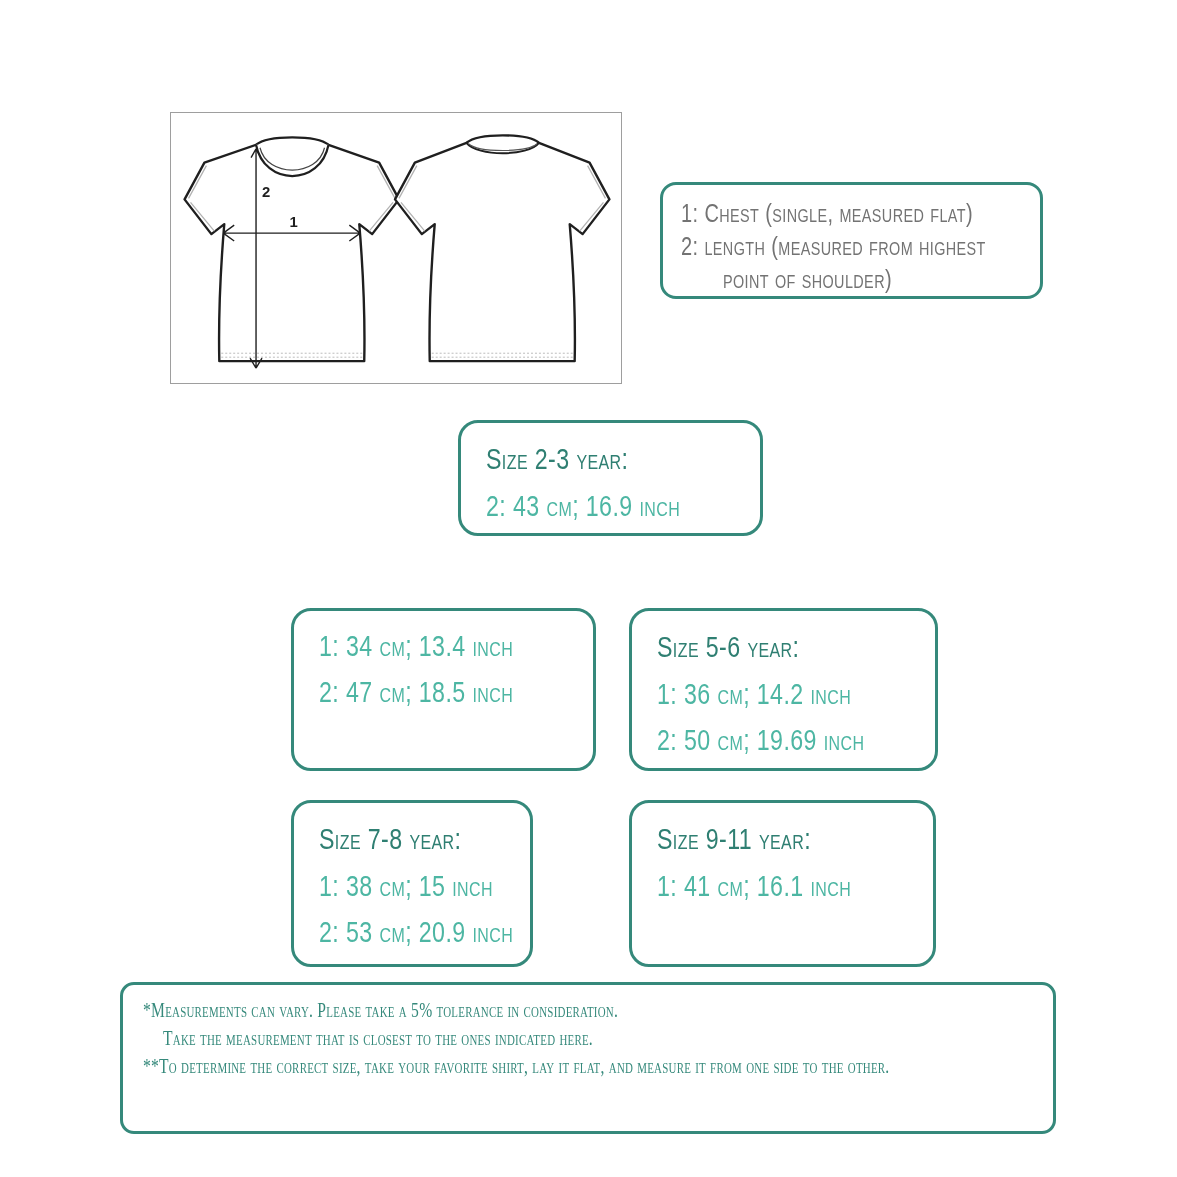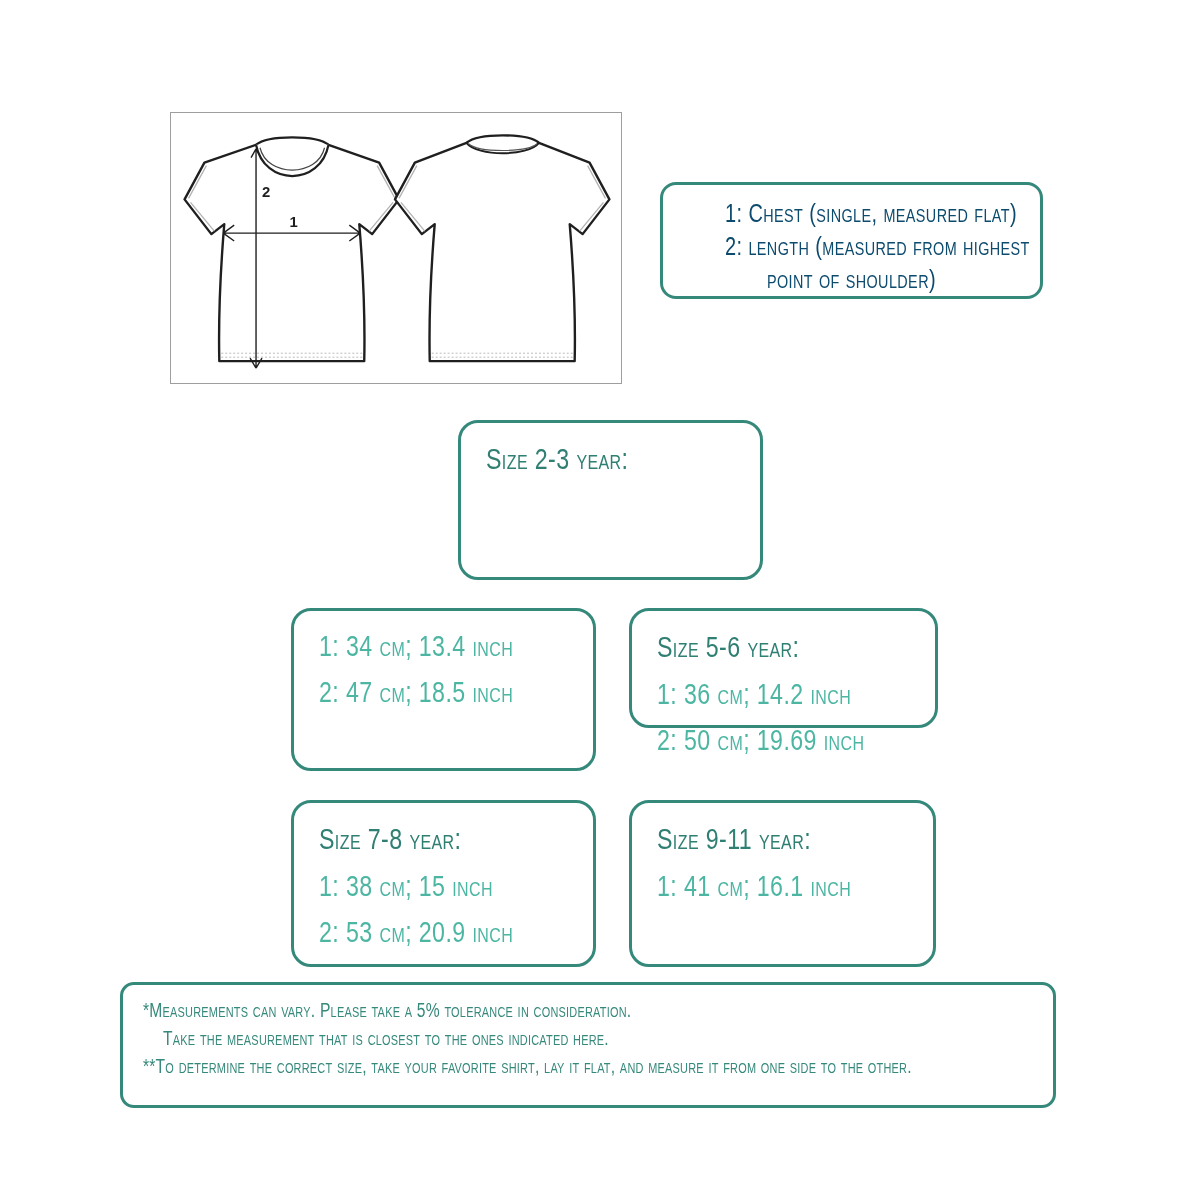--- a/index.html
+++ b/index.html
@@ -13,32 +13,32 @@
     position:absolute;left:170px;top:112px;width:452px;height:272px;
     border:1px solid #9e9e9e;background:#ffffff;box-sizing:border-box;
   }
   .shirt-frame svg{display:block;width:100%;height:100%;}
   
   .tealbox{
     position:absolute;background:#ffffff;border:3px solid #35897b;
     border-radius:18px;box-sizing:border-box;
   }
   .legend-box{left:660px;top:182px;width:383px;height:117px;padding:12px 0 0 18px;border-radius:16px;}
-  .legend-line{font-size:25px;line-height:33px;color:#0c4a6e;letter-spacing:.5px;margin-left:44px;}
+  .legend-line{font-size:25px;line-height:33px;color:#737373;letter-spacing:.5px;}
   .legend-indent{padding-left:42px;}
-  .notes-box{left:120px;top:982px;width:936px;height:126px;padding:11px 0 0 20px;border-radius:14px;}
+  .notes-box{left:120px;top:982px;width:936px;height:152px;padding:11px 0 0 20px;border-radius:14px;font-family:Liberation Serif, serif;}
   .note-line{font-size:20px;line-height:28px;color:#35897b;letter-spacing:.3px;}
   .note-indent{padding-left:20px;}
   .size-box{padding:12px 0 0 25px;border-radius:20px;}
   .size-title{font-size:29px;line-height:48px;color:#2f7f72;letter-spacing:.5px;}
   .size-line{font-size:29px;line-height:46px;color:#4db6a3;letter-spacing:.5px;}
-  .s23{left:458px;top:420px;width:305px;height:160px;}
+  .s23{left:458px;top:420px;width:305px;height:116px;}
   .s34{left:291px;top:608px;width:305px;height:163px;}
-  .s56{left:629px;top:608px;width:309px;height:120px;}
-  .s78{left:291px;top:800px;width:305px;height:167px;}
+  .s56{left:629px;top:608px;width:309px;height:163px;}
+  .s78{left:291px;top:800px;width:242px;height:167px;}
   .s911{left:629px;top:800px;width:307px;height:167px;}
   
   .hand{display:inline-block;transform:scaleX(0.8);transform-origin:0 50%;white-space:nowrap;}
   .hand-n{display:inline-block;transform:scaleX(0.78);transform-origin:0 50%;white-space:nowrap;}
 </style>
 </head>
 <body>
 
 <div class="canvas">
 
@@ -81,20 +81,21 @@
   </div>
 
   <div class="tealbox legend-box">
     <div class="legend-line"><span class="hand">1: Chest (single, measured flat)</span></div>
     <div class="legend-line"><span class="hand">2: length (measured from highest</span></div>
     <div class="legend-line legend-indent"><span class="hand">point of shoulder)</span></div>
   </div>
 
   <div class="tealbox size-box s23">
     <div class="size-title"><span class="hand">Size 2-3 year:</span></div>
+    <div class="size-line"><span class="hand">2: 43 cm; 16.9 inch</span></div>
   </div>
 
   <div class="tealbox size-box s34">
     <div class="size-line"><span class="hand">1: 34 cm; 13.4 inch</span></div>
     <div class="size-line"><span class="hand">2: 47 cm; 18.5 inch</span></div>
   </div>
 
   <div class="tealbox size-box s56">
     <div class="size-title"><span class="hand">Size 5-6 year:</span></div>
     <div class="size-line"><span class="hand">1: 36 cm; 14.2 inch</span></div>

